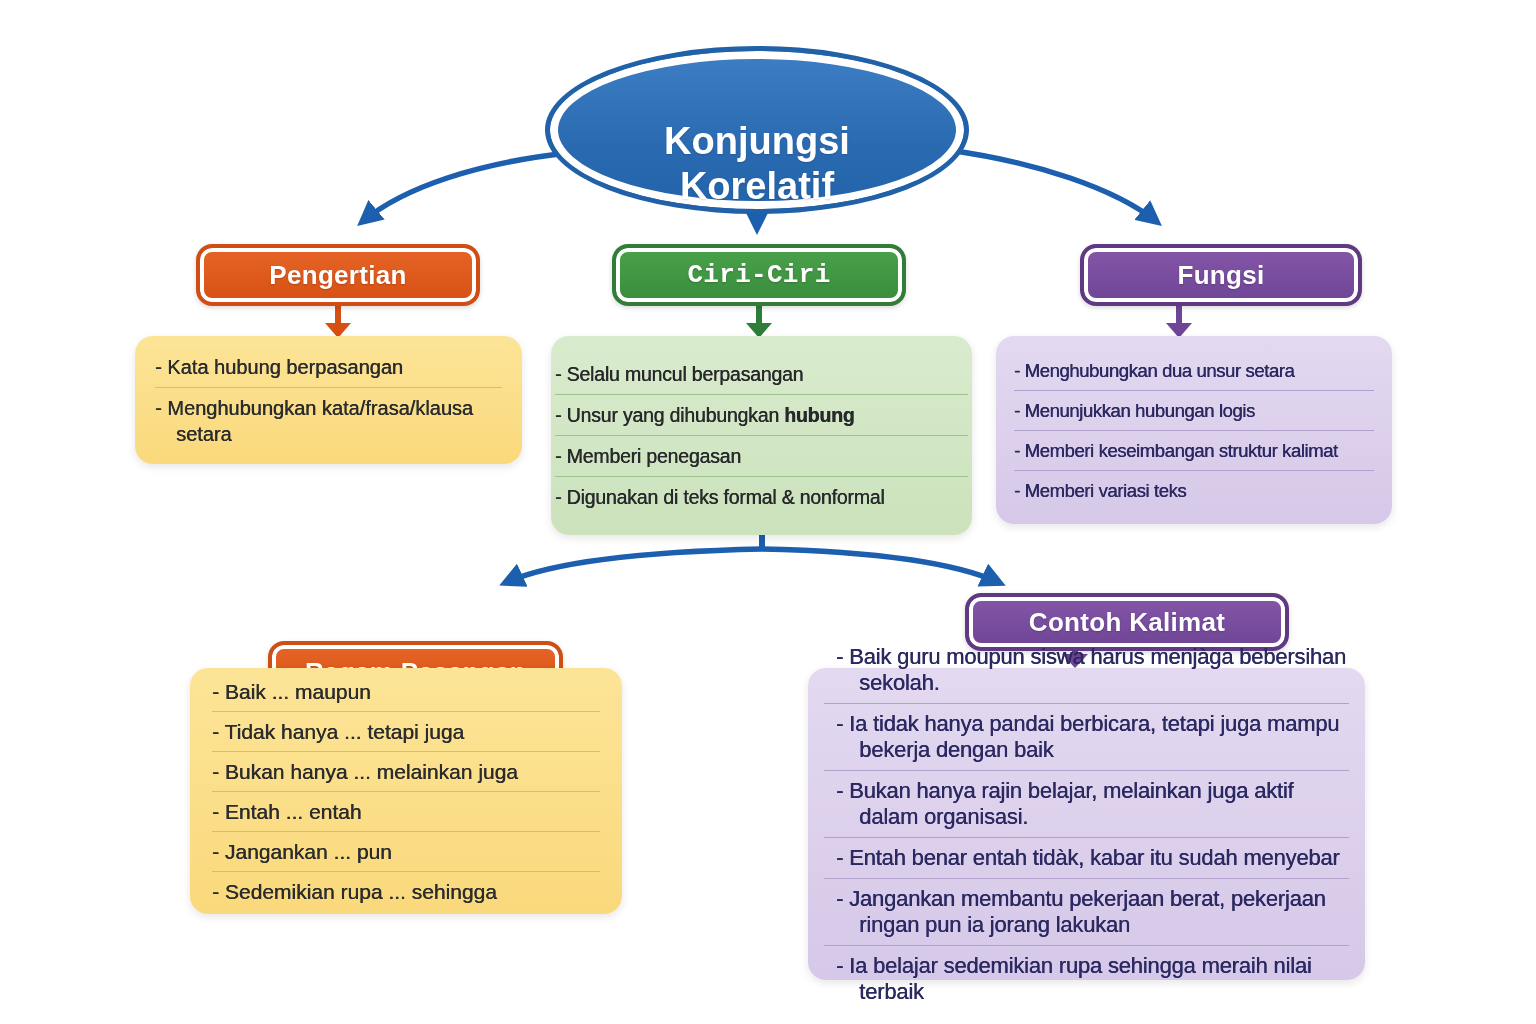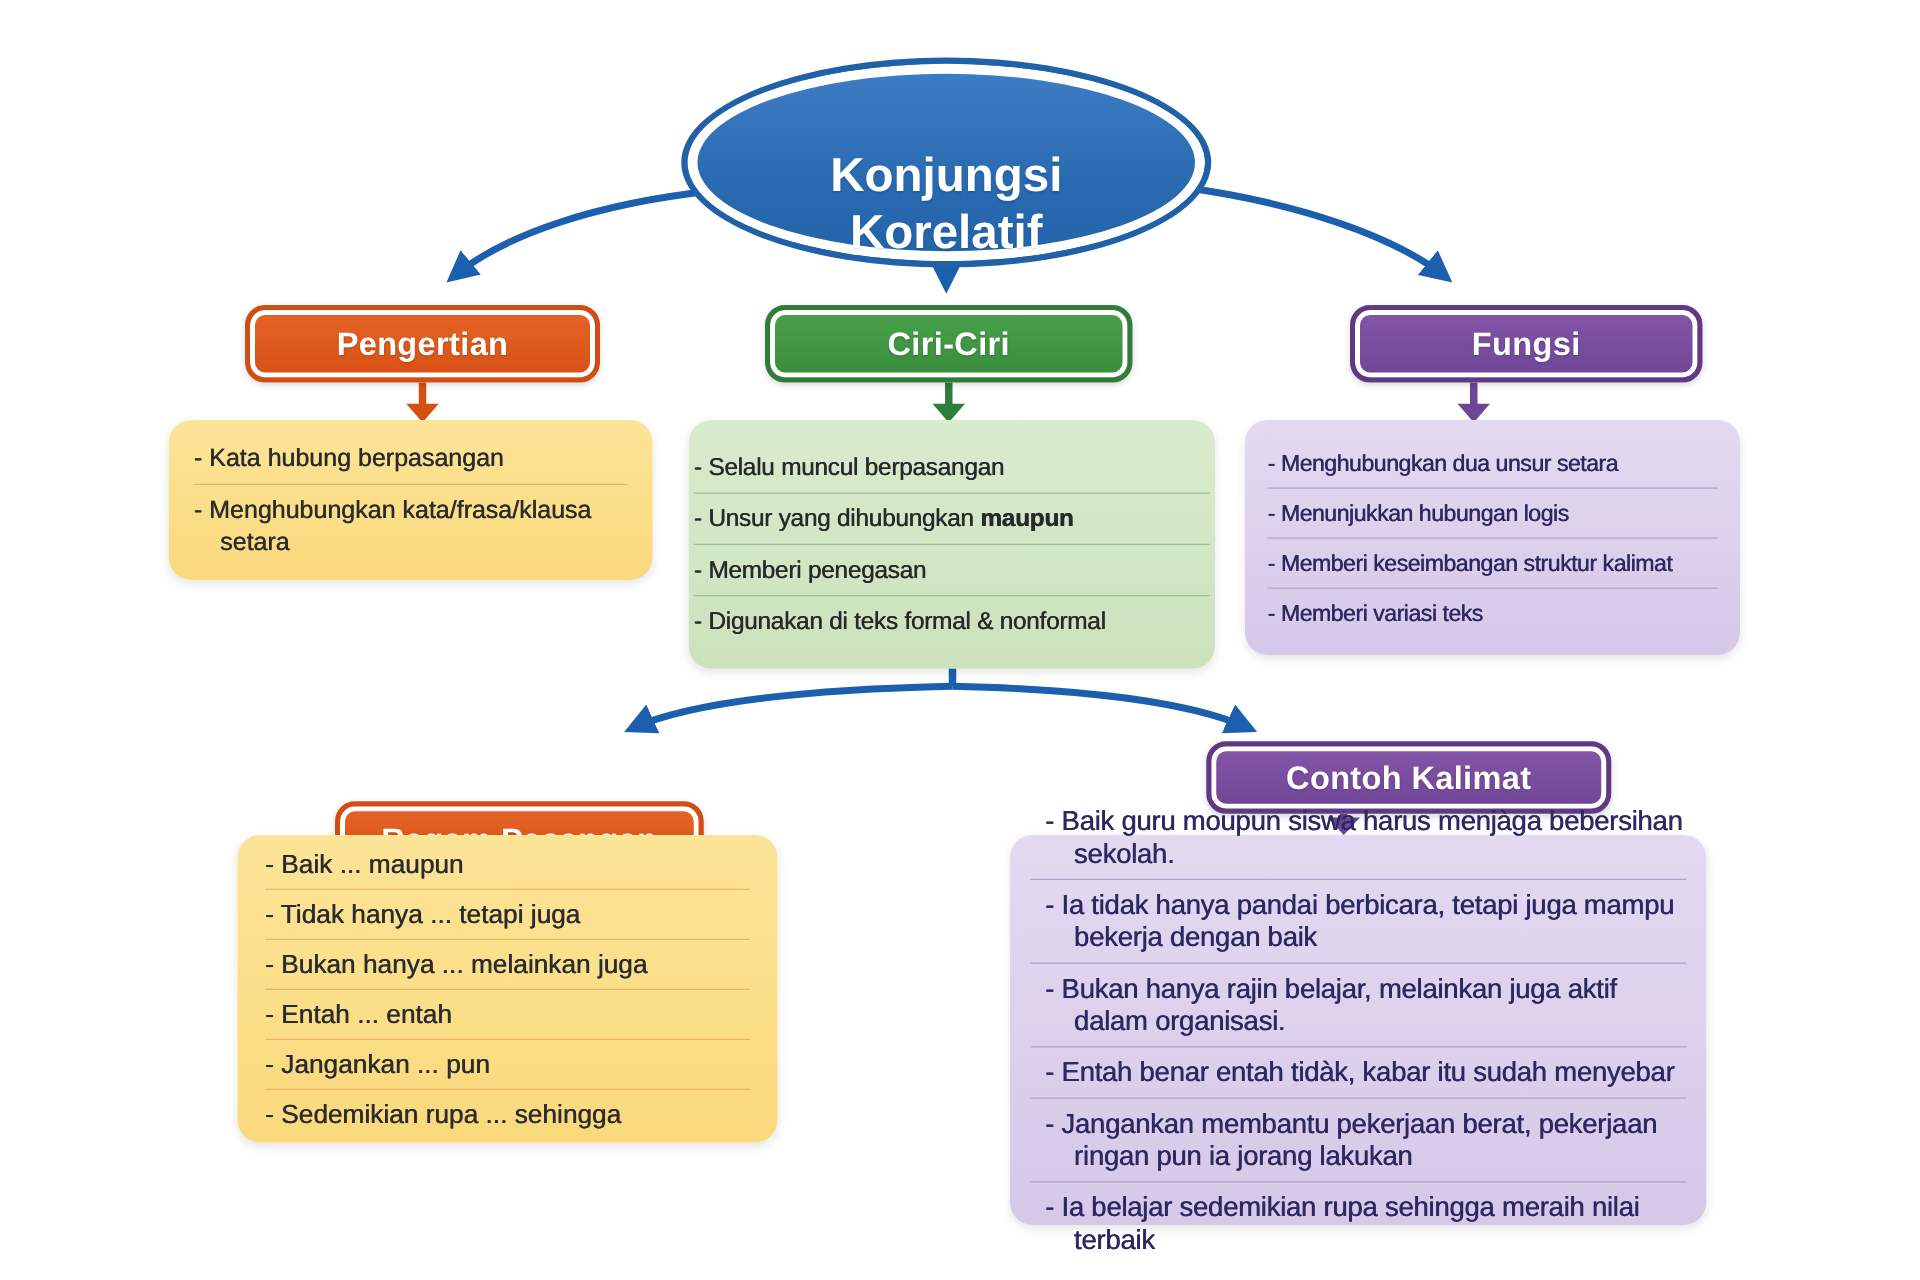--- a/index.html
+++ b/index.html
@@ -39,21 +39,21 @@
     display: flex; align-items: center; justify-content: center;
     box-sizing: border-box;
     box-shadow: inset 0 0 0 4px #ffffff, 0 2px 5px rgba(0,0,0,0.15);
     color: #ffffff;
     font-weight: bold;
     font-size: 26px;
     letter-spacing: 0.3px;
     text-shadow: 0 1px 2px rgba(0,0,0,0.2);
   }
   .hd-orange { background: linear-gradient(180deg,#e66427,#d75013); border: 4px solid #d04e15; justify-content: center; }
-  .hd-green  { background: linear-gradient(180deg,#4aa14a,#388d3c); border: 4px solid #337b38; }
+  .hd-green  { background: linear-gradient(180deg,#4aa14a,#388d3c); border: 4px solid #337b38; font-family: Liberation Mono, monospace; }
   .hd-purple { background: linear-gradient(180deg,#8456a8,#6f4596); border: 4px solid #5f3a82; margin-left: 42px; }
 
   #hd-pengertian { left:196px; top:244px; width:284px; height:62px; }
   #hd-ciri       { left:612px; top:244px; width:294px; height:62px; }
   #hd-fungsi     { left:1038px; top:244px; width:282px; height:62px; }
   #hd-ragam      { left:268px; top:593px; width:295px; height:62px;margin-top:48px; }
   #hd-contoh     { left:923px; top:593px; width:324px; height:58px; }
 
   
   .content {
@@ -174,21 +174,21 @@
   </div>
 
   <div class="content ct-yellow" id="ct-pengertian">
       <div class="item">- Kata hubung berpasangan</div>
       <div class="divider"></div>
       <div class="item">- Menghubungkan kata/frasa/klausa setara</div>
     </div>
   <div class="content ct-green" id="ct-ciri">
       <div class="item">- Selalu muncul berpasangan</div>
       <div class="divider"></div>
-      <div class="item">- Unsur yang dihubungkan <b>maupun</b></div>
+      <div class="item">- Unsur yang dihubungkan <b>hubung</b></div>
       <div class="divider"></div>
       <div class="item">- Memberi penegasan</div>
       <div class="divider"></div>
       <div class="item">- Digunakan di teks formal &amp; nonformal</div>
     </div>
   <div class="content ct-yellow" id="ct-ragam">
       <div class="item">- Baik ... maupun</div>
       <div class="divider"></div>
       <div class="item">- Tidak hanya ... tetapi juga</div>
       <div class="divider"></div>

